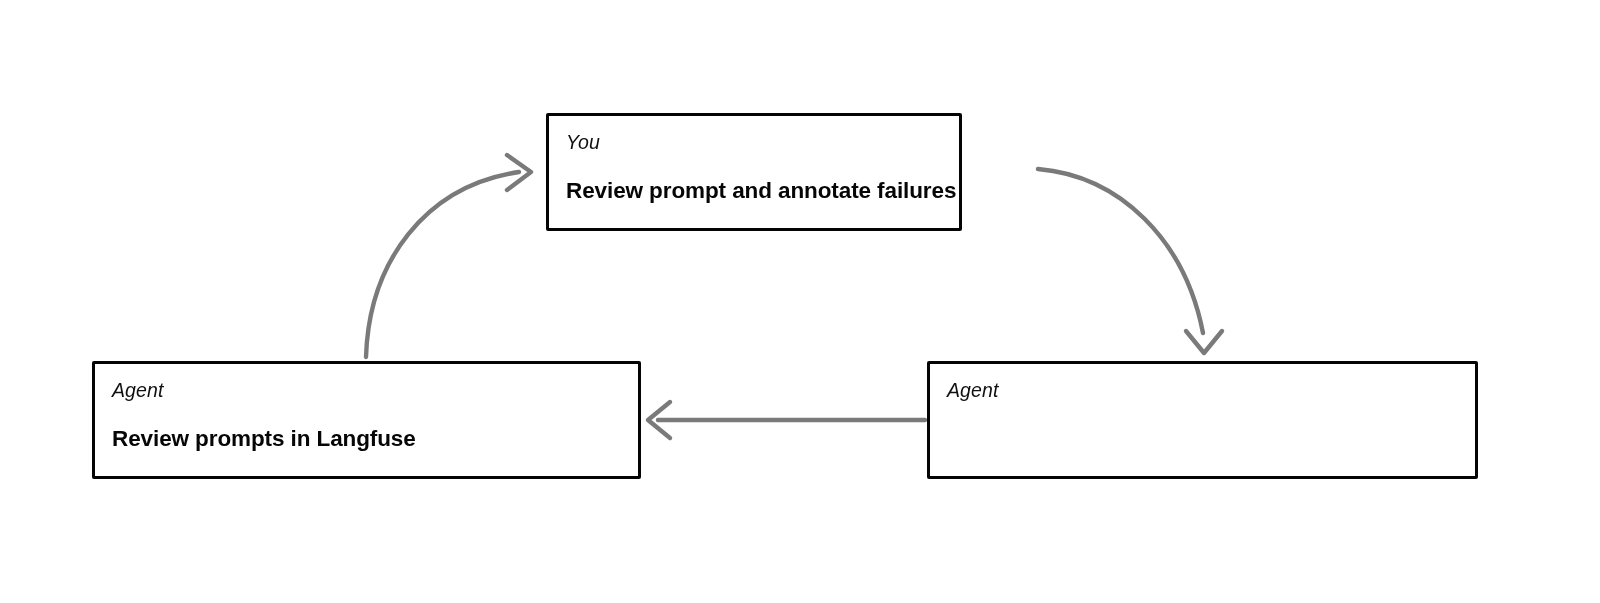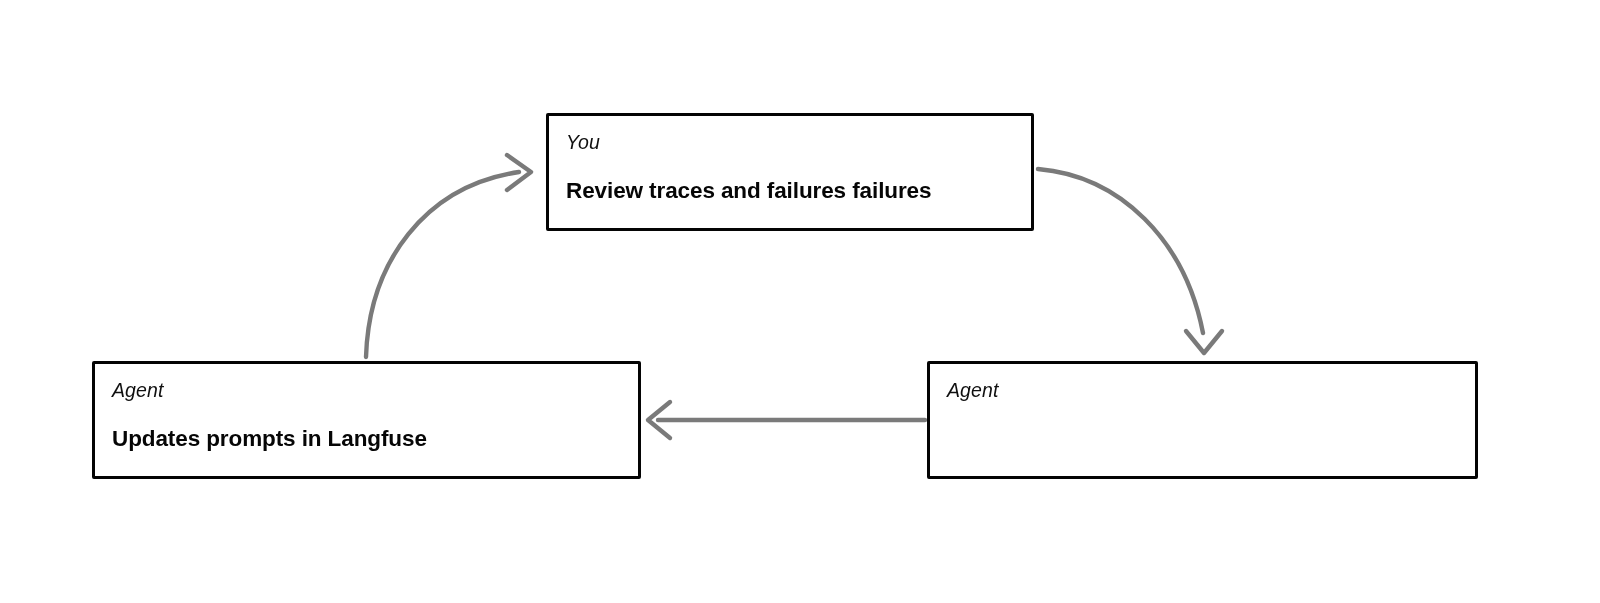--- a/index.html
+++ b/index.html
@@ -44,21 +44,21 @@
   }
   .node-title {
     font-weight: 700;
     font-size: 22.5px;
     line-height: 27px;
     color: #060606;
     margin-top: 23px;
     letter-spacing: -0.1px;
     white-space: nowrap;
   }
-  #node-you      { left: 546px; top: 113px;  width: 488px; height: 118px; }
+  #node-you      { left: 546px; top: 113px;  width: 416px; height: 118px; }
   #node-updates  { left: 92px;  top: 361px;  width: 549px; height: 118px; }
   #node-fetches  { left: 927px; top: 361px;  width: 551px; height: 118px; }
 </style>
 </head>
 <body>
 
 <div id="canvas">
 
   <svg id="edges" viewBox="0 0 1600 603" width="1600" height="603" xmlns="http://www.w3.org/2000/svg">
 
@@ -73,25 +73,25 @@
     </g>
 
     <g>
       <path d="M 366 357 C 369 262 425 186 519 172" fill="none" stroke="#7a7a7a" stroke-width="4.4" stroke-linecap="round" stroke-linejoin="round"></path>
       <path d="M 507 155 L 531 172 L 507 190" fill="none" stroke="#7a7a7a" stroke-width="4.4" stroke-linecap="round" stroke-linejoin="round"></path>
     </g>
   </svg>
 
   <div class="node" id="node-you">
     <div class="node-role">You</div>
-    <div class="node-title">Review traces and failures failures</div>
+    <div class="node-title">Review prompt and annotate failures</div>
   </div>
 
   <div class="node" id="node-updates">
     <div class="node-role">Agent</div>
-    <div class="node-title">Updates prompts in Langfuse</div>
+    <div class="node-title">Review prompts in Langfuse</div>
   </div>
 
   <div class="node" id="node-fetches">
     <div class="node-role">Agent</div>
   </div>
 
 </div>
 
 </body></html>

